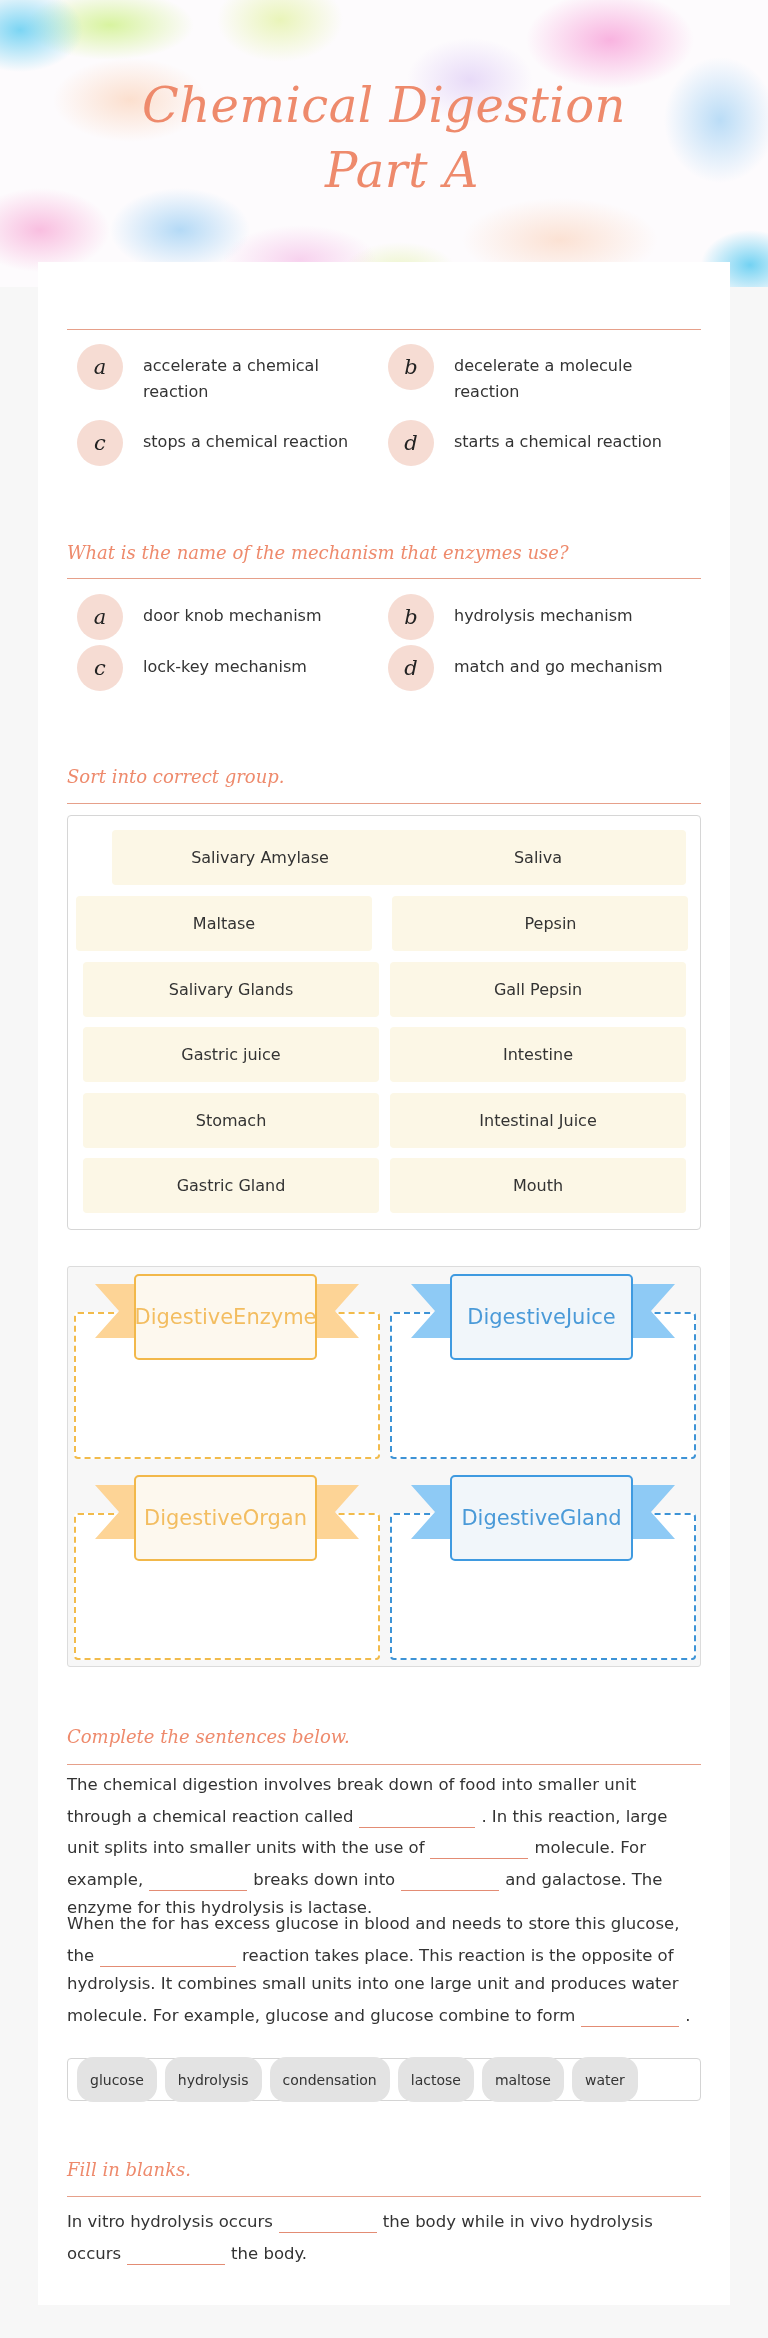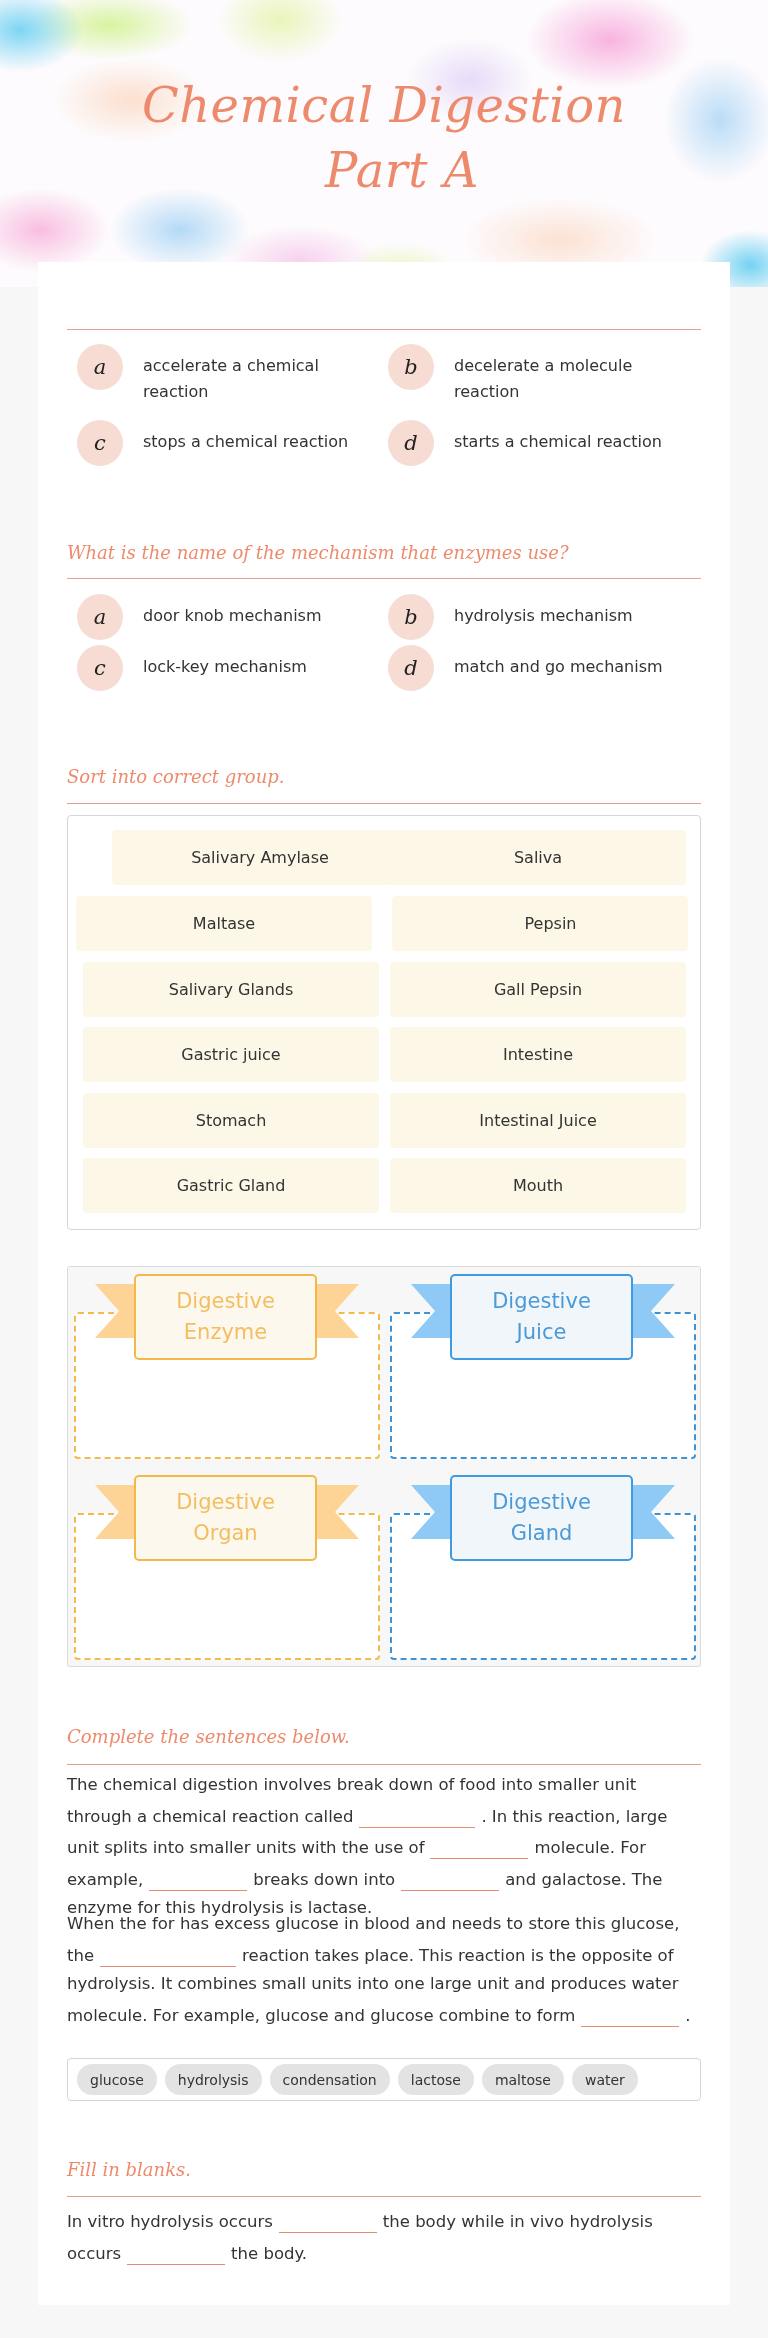--- a/index.html
+++ b/index.html
@@ -72,37 +72,37 @@
   .drop.orange { border-color: #f2bb4b; }
   .drop.blue { border-color: #3d93d6; }
   .ribbon { position: absolute; width: 264px; height: 86px; }
   .ribbon .tail { position: absolute; top: 10px; width: 60px; height: 54px; }
   .ribbon .tail.left { left: 0; clip-path: polygon(0 0, 100% 0, 100% 100%, 0 100%, 40% 50%); }
   .ribbon .tail.right { right: 0; clip-path: polygon(0 0, 100% 0, 60% 50%, 100% 100%, 0 100%); }
   .ribbon.orange .tail { background: #fdd496; }
   .ribbon.blue .tail { background: #8ecaf5; }
   .ribbon .label {
     position: absolute; left: 39px; top: 0; width: 183px; height: 86px; border: 2px solid; border-radius: 5px;
-    display: flex; flex-direction: column; align-items: center; justify-content: center;
+    display: flex; flex-direction: row; align-items: center; justify-content: center;
     font-size: 21px; line-height: 31px; text-align: center;
   }
   .ribbon.orange .label { border-color: #f2b84a; background: #fdf8ee; color: #f3bd60; }
   .ribbon.blue .label { border-color: #3f9ae0; background: #f1f6fa; color: #4a9ad8; }
 
   .para { position: absolute; left: 29px; width: 636px; font-size: 16.5px; line-height: 28.5px; color: #333; }
   .blank {
     display: inline-block; vertical-align: baseline; height: 22px; border-bottom: 1px solid #e38c74;
     margin: 0 6px; position: relative; top: 6px;
   }
   .bank {
     position: absolute; left: 29px; top: 1796px; width: 634px; height: 43px;
     border: 1px solid #d4d4d4; border-radius: 4px; display: flex; align-items: center; padding-left: 9px;
   }
   .chip {
-    height: 31px; border-radius: 16px; background: #e3e3e3; padding: 0 13px; margin-right: 8px;
+    height: 45px; border-radius: 16px; background: #e3e3e3; padding: 0 13px; margin-right: 8px;
     display: flex; align-items: center; font-size: 14px; color: #333;
   }
 </style>
 </head>
 <body>
 
 <div class="header">
   <div class="title l1">Chemical Digestion</div>
   <div class="title l2">Part A</div>
 </div>

